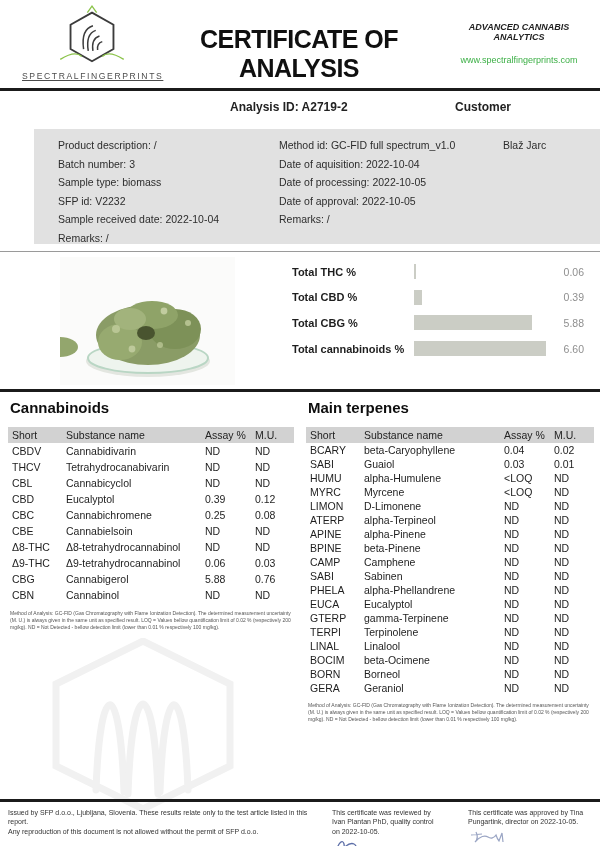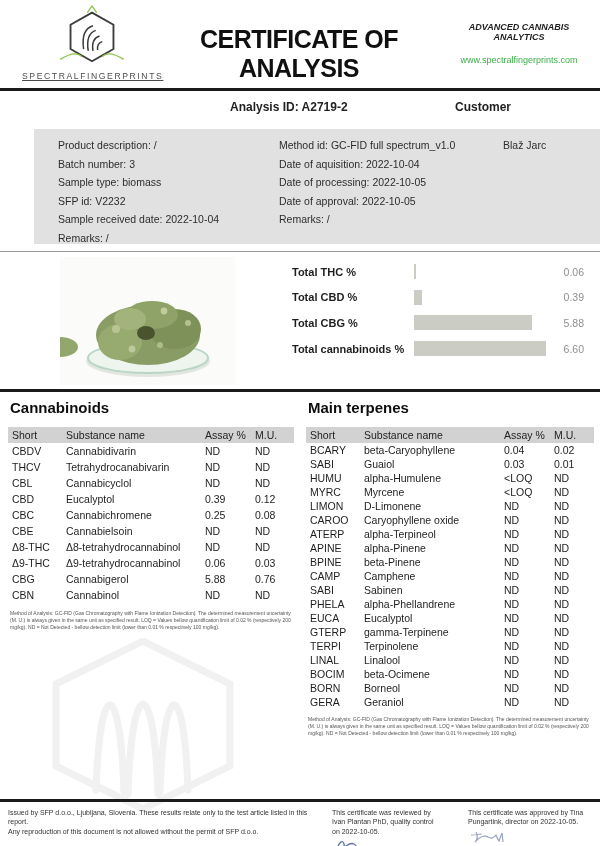--- a/index.html
+++ b/index.html
@@ -296,26 +296,20 @@
             <td>&lt;LOQ</td>
             <td>ND</td>
           </tr>
           <tr>
             <td>LIMON</td>
             <td>D-Limonene</td>
             <td>ND</td>
             <td>ND</td>
           </tr>
           <tr>
-            <td>CAROO</td>
-            <td>Caryophyllene oxide</td>
-            <td>ND</td>
-            <td>ND</td>
-          </tr>
-          <tr>
             <td>ATERP</td>
             <td>alpha-Terpineol</td>
             <td>ND</td>
             <td>ND</td>
           </tr>
           <tr>
             <td>APINE</td>
             <td>alpha-Pinene</td>
             <td>ND</td>
             <td>ND</td>

